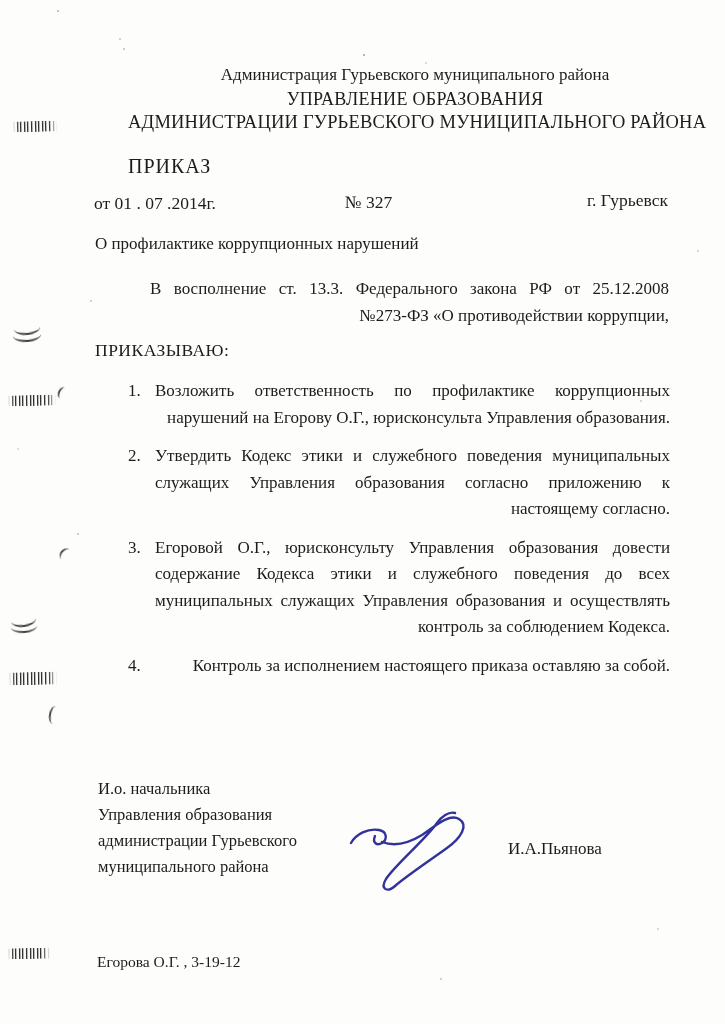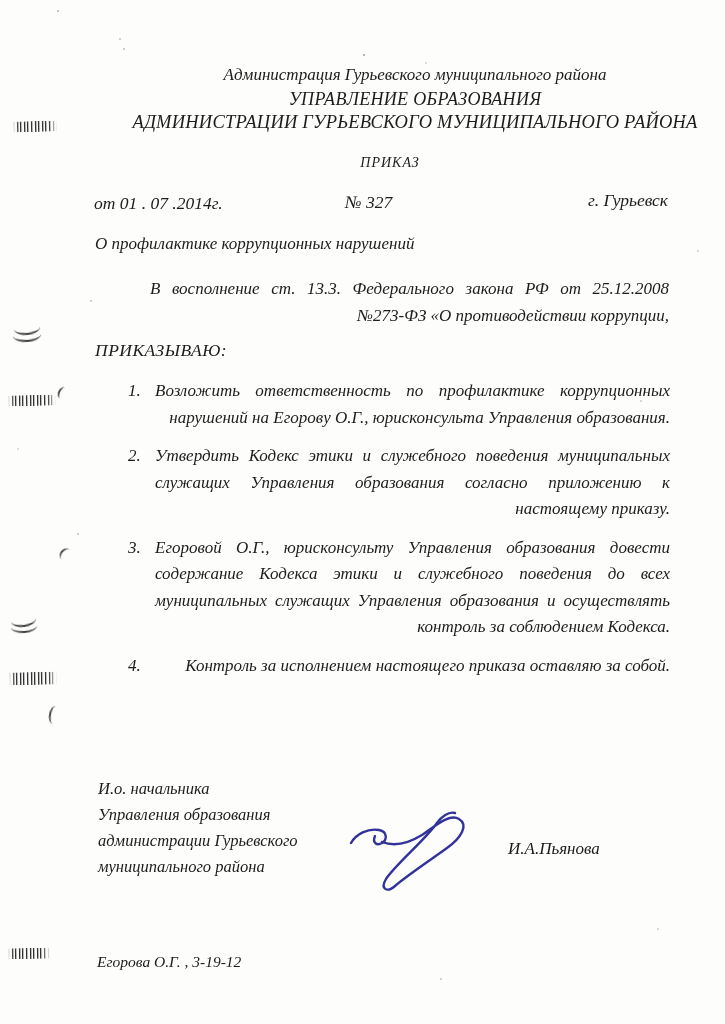--- a/index.html
+++ b/index.html
@@ -4,29 +4,29 @@
 <style>
   html,body{margin:0;padding:0;}
   body{
     width:725px;height:1024px;
     background:#fdfdfc;
     font-family:"Liberation Serif","DejaVu Serif",serif;
     color:#1c1c1c;
     position:relative;overflow:hidden;
     -webkit-font-smoothing:antialiased;
   }
-  .page{position:absolute;inset:0;font-style:italic;}
+  .page{position:absolute;inset:0;}
 
   
   .abs{position:absolute;}
   .hdr{left:128px;width:574px;text-align:center;line-height:23px;}
   .hdr-line1{top:63px;font-size:17px;}
   .hdr-line2{top:88px;font-size:18px;letter-spacing:.3px;}
   .hdr-line3{top:111px;font-size:18.5px;letter-spacing:.2px;white-space:nowrap;}
-  .doc-type{top:155px;left:128px;width:524px;text-align:center;font-size:14px;letter-spacing:1px;}
+  .doc-type{top:155px;left:128px;width:524px;text-align:left;font-size:20px;letter-spacing:1px;}
 
   .meta-date{top:193px;left:94px;font-size:17.5px;}
   .meta-number{top:192px;left:345px;font-size:17.5px;}
   .meta-city{top:190px;right:57px;font-size:17.5px;text-align:center;}
 
   .subject{top:234px;left:95px;font-size:17px;text-align:right;}
 
   .preamble{top:275px;left:95px;width:574px;font-size:17px;line-height:27px;}
   .preamble .first{text-indent:55px;}
 
@@ -115,21 +115,21 @@
   <div class="abs list">
     <div class="item">
       <span class="num">1.</span>
       <div class="jline">Возложить ответственность по профилактике коррупционных</div>
       <div class="lastline">нарушений на Егорову О.Г., юрисконсульта Управления образования.</div>
     </div>
     <div class="item">
       <span class="num">2.</span>
       <div class="jline">Утвердить Кодекс этики и служебного поведения муниципальных</div>
       <div class="jline">служащих Управления образования согласно приложению к</div>
-      <div class="lastline">настоящему приказу.</div>
+      <div class="lastline">настоящему согласно.</div>
     </div>
     <div class="item">
       <span class="num">3.</span>
       <div class="jline">Егоровой О.Г., юрисконсульту Управления образования довести</div>
       <div class="jline">содержание Кодекса этики и служебного поведения до всех</div>
       <div class="jline">муниципальных служащих Управления образования и осуществлять</div>
       <div class="lastline">контроль  за соблюдением Кодекса.</div>
     </div>
     <div class="item">
       <span class="num">4.</span>

